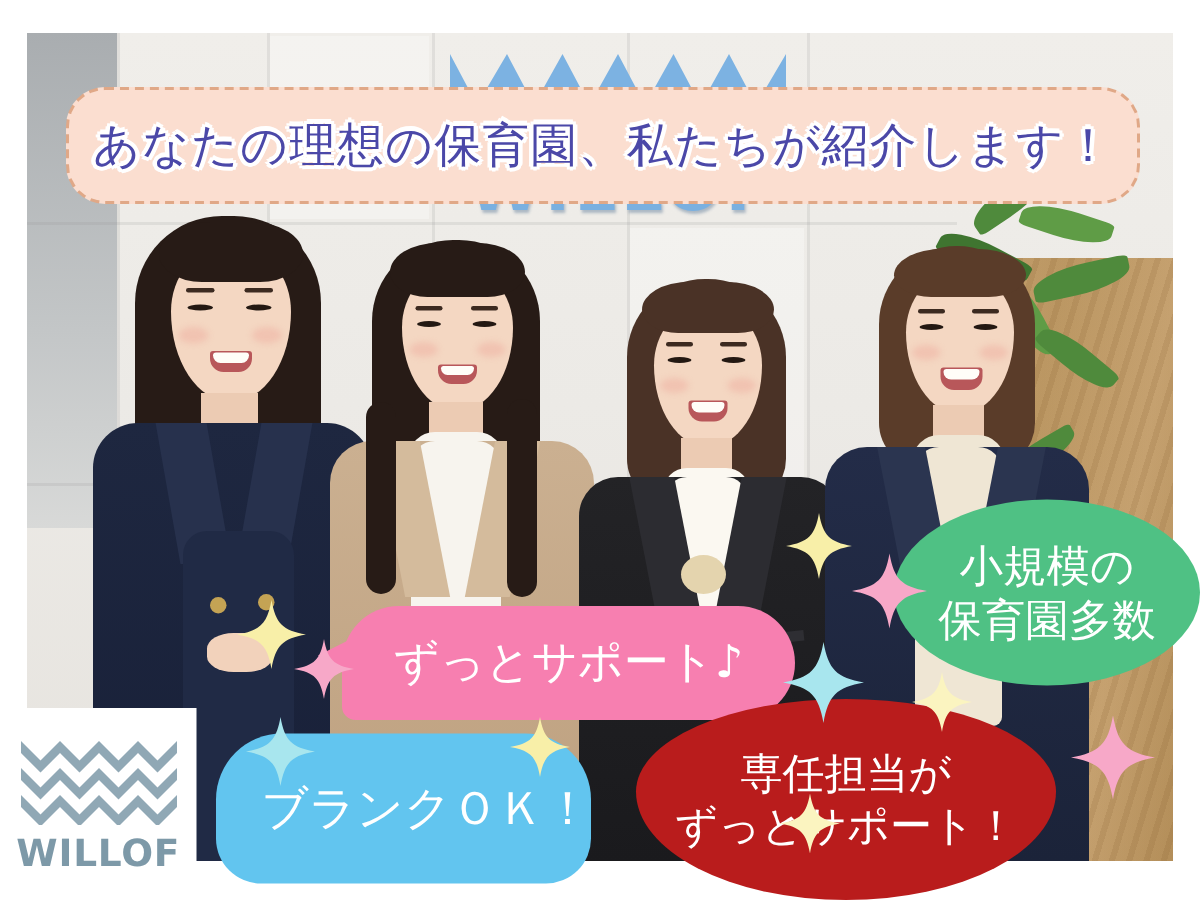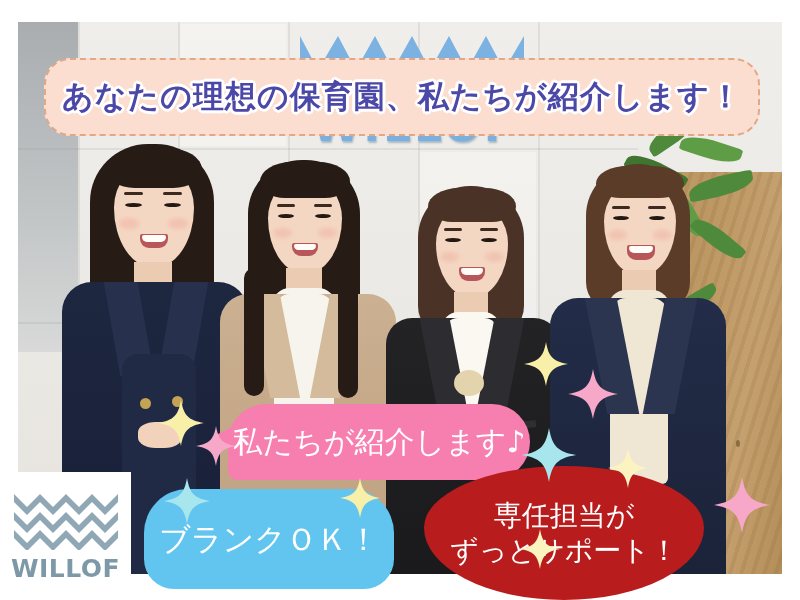--- a/index.html
+++ b/index.html
@@ -54,38 +54,38 @@
   .eye{position:absolute;height:4px;background:#231812;border-radius:50%;}
   .mouth{position:absolute;background:#b8575a;border-radius:2px 2px 9px 9px;}
   .teeth{position:absolute;background:#fffdf8;border-radius:2px 2px 5px 5px;}
   .blush{position:absolute;background:rgba(235,150,140,.30);border-radius:50%;filter:blur(2px);}
   .hand{position:absolute;background:#f2d2bb;border-radius:40%;}
 
   
   .banner{position:absolute;left:44px;top:58px;width:712px;height:74px;
     background:#fbded0;border:2px dashed #e0a887;border-radius:26px;
     display:flex;align-items:center;justify-content:center;z-index:40;}
-  .banner-txt{font-size:31px;font-weight:700;color:#4b48a8;letter-spacing:1px;white-space:nowrap;
+  .banner-txt{font-size:31px;font-weight:400;color:#4b48a8;letter-spacing:1px;white-space:nowrap;
     text-shadow:
       2px 0 0 #fff,-2px 0 0 #fff,0 2px 0 #fff,0 -2px 0 #fff,
       2px 2px 0 #fff,-2px 2px 0 #fff,2px -2px 0 #fff,-2px -2px 0 #fff,
       3px 0 0 #fff,-3px 0 0 #fff,0 3px 0 #fff,0 -3px 0 #fff;}
 
   
   .bub{position:absolute;display:flex;align-items:center;justify-content:center;text-align:center;
     color:#ffffff;font-weight:500;line-height:1.25;}
 
   .bub-green{left:596px;top:333px;width:204px;height:124px;background:#4fc184;
     border-radius:50% 50% 50% 50%/50% 50% 50% 50%;font-size:29px;z-index:30;}
   .bub-pink{left:228px;top:404px;width:302px;height:76px;background:#f77fb0;
     border-radius:42px 42px 42px 10px;font-size:30px;z-index:31;}
   .bub-pink:after{content:"";position:absolute;left:-16px;top:22px;
     border-top:11px solid transparent;border-bottom:15px solid transparent;border-right:22px solid #f77fb0;}
   .bub-blue{left:144px;top:489px;width:250px;height:100px;background:#62c5ef;
-    border-radius:44px 44px 30px 30px;font-size:31px;z-index:31;}
+    border-radius:44px 44px 30px 30px;font-size:31px;z-index:31;justify-content:flex-end;}
   .bub-yellow{left:424px;top:466px;width:280px;height:134px;background:#b91c1c;
     border-radius:50%/46% 46% 54% 54%;font-size:28px;z-index:32;}
 
   
   .spark{position:absolute;z-index:35;}
 
   
   .logo{position:absolute;left:0px;top:472px;width:131px;height:128px;background:#ffffff;z-index:50;
     display:flex;flex-direction:column;align-items:center;justify-content:center;gap:4px;}
   .logo-zigs{width:104px;height:60px;}
@@ -257,23 +257,29 @@
   <svg class="spark" style="left:714px;top:470px;width:56px;height:70px;" viewBox="0 0 100 100">
     <path d="M50 0 C56 34 66 44 100 50 C66 56 56 66 50 100 C44 66 34 56 0 50 C34 44 44 34 50 0Z" fill="#f7a8c8"></path>
     </svg>
   <svg class="spark" style="left:86px;top:478px;width:40px;height:44px;" viewBox="0 0 100 100">
     <path d="M50 0 C56 34 66 44 100 50 C66 56 56 66 50 100 C44 66 34 56 0 50 C34 44 44 34 50 0Z" fill="#a8e6ee"></path>
     </svg>
   <svg class="spark" style="left:520px;top:524px;width:40px;height:50px;" viewBox="0 0 100 100">
     <path d="M50 0 C56 34 66 44 100 50 C66 56 56 66 50 100 C44 66 34 56 0 50 C34 44 44 34 50 0Z" fill="#fbf4c0"></path>
     </svg>
 
+  <div class="bub bub-green">
+    <div>
+      <div>小規模の</div>
+      <div>保育園多数</div>
+    </div>
+  </div>
 
   <div class="bub bub-pink">
-    <span>私たちが紹介します♪</span>
+    <span>ずっとサポート♪</span>
   </div>
 
   <div class="bub bub-blue">
     <span>ブランクＯＫ！</span>
   </div>
 
   <div class="bub bub-yellow">
     <div>
       <div>専任担当が</div>
       <div>ずっとサポート！</div>

